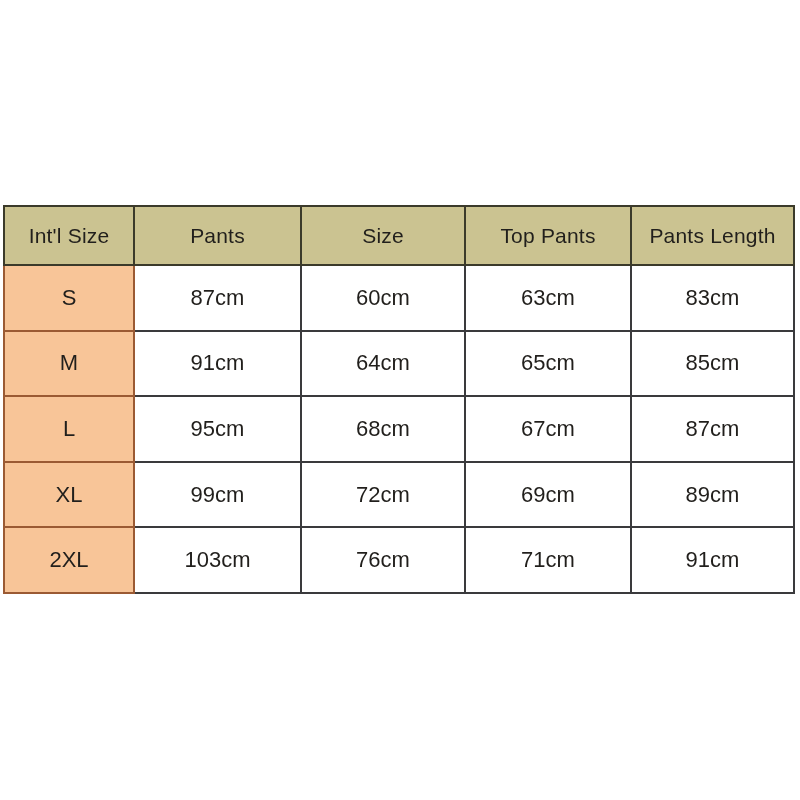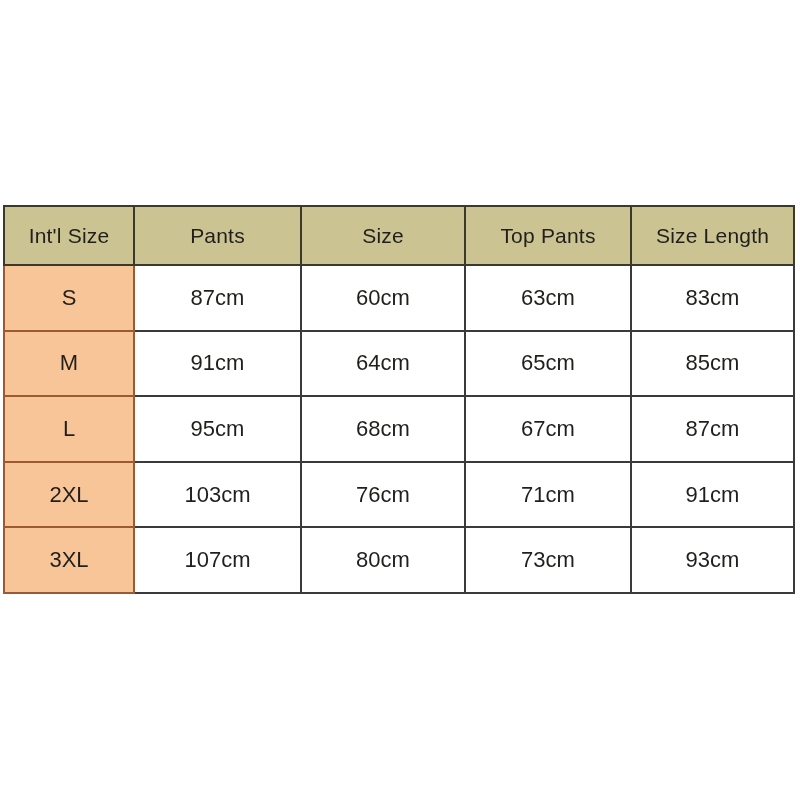--- a/index.html
+++ b/index.html
@@ -85,21 +85,21 @@
       <col class="c-waist">
       <col class="c-top">
       <col class="c-pants">
     </colgroup>
     <thead>
       <tr>
         <th>Int'l Size</th>
         <th>Pants</th>
         <th>Size</th>
         <th>Top Pants</th>
-        <th>Size Length</th>
+        <th>Pants Length</th>
       </tr>
     </thead>
     <tbody>
       <tr>
         <td class="cell-size">S</td>
         <td class="cell-value">87cm</td>
         <td class="cell-value">60cm</td>
         <td class="cell-value">63cm</td>
         <td class="cell-value">83cm</td>
       </tr>
@@ -111,28 +111,28 @@
         <td class="cell-value">85cm</td>
       </tr>
       <tr>
         <td class="cell-size">L</td>
         <td class="cell-value">95cm</td>
         <td class="cell-value">68cm</td>
         <td class="cell-value">67cm</td>
         <td class="cell-value">87cm</td>
       </tr>
       <tr>
+        <td class="cell-size">XL</td>
+        <td class="cell-value">99cm</td>
+        <td class="cell-value">72cm</td>
+        <td class="cell-value">69cm</td>
+        <td class="cell-value">89cm</td>
+      </tr>
+      <tr>
         <td class="cell-size">2XL</td>
         <td class="cell-value">103cm</td>
         <td class="cell-value">76cm</td>
         <td class="cell-value">71cm</td>
         <td class="cell-value">91cm</td>
       </tr>
-      <tr>
-        <td class="cell-size">3XL</td>
-        <td class="cell-value">107cm</td>
-        <td class="cell-value">80cm</td>
-        <td class="cell-value">73cm</td>
-        <td class="cell-value">93cm</td>
-      </tr>
     </tbody>
   </table>
 </div>
 
 </body></html>

